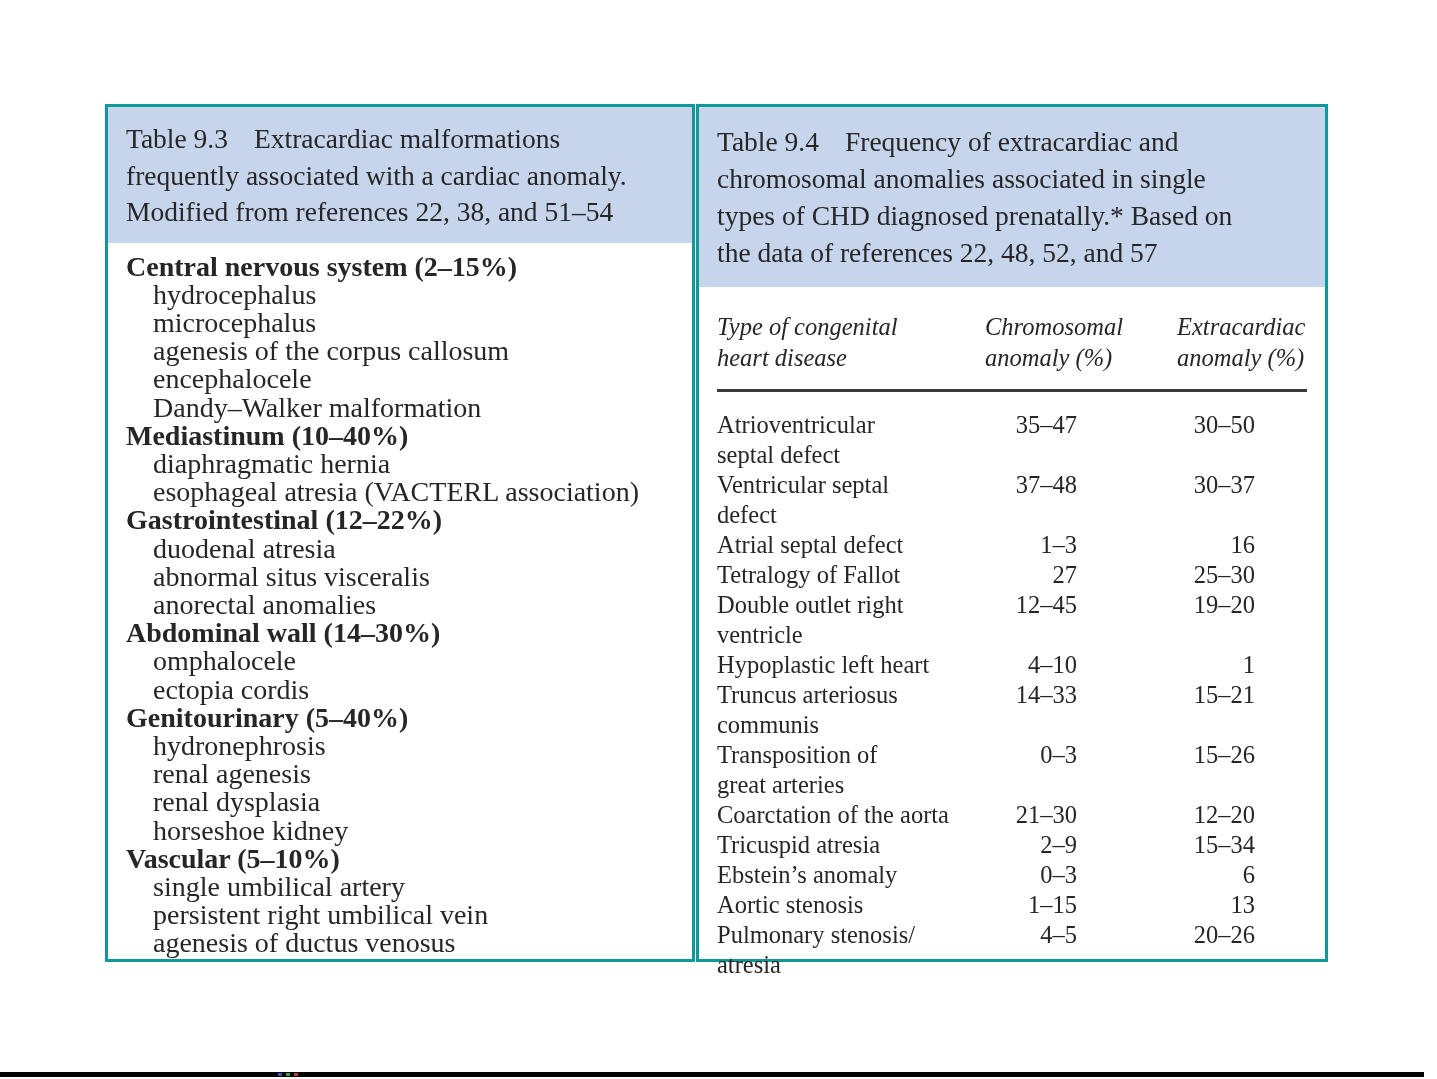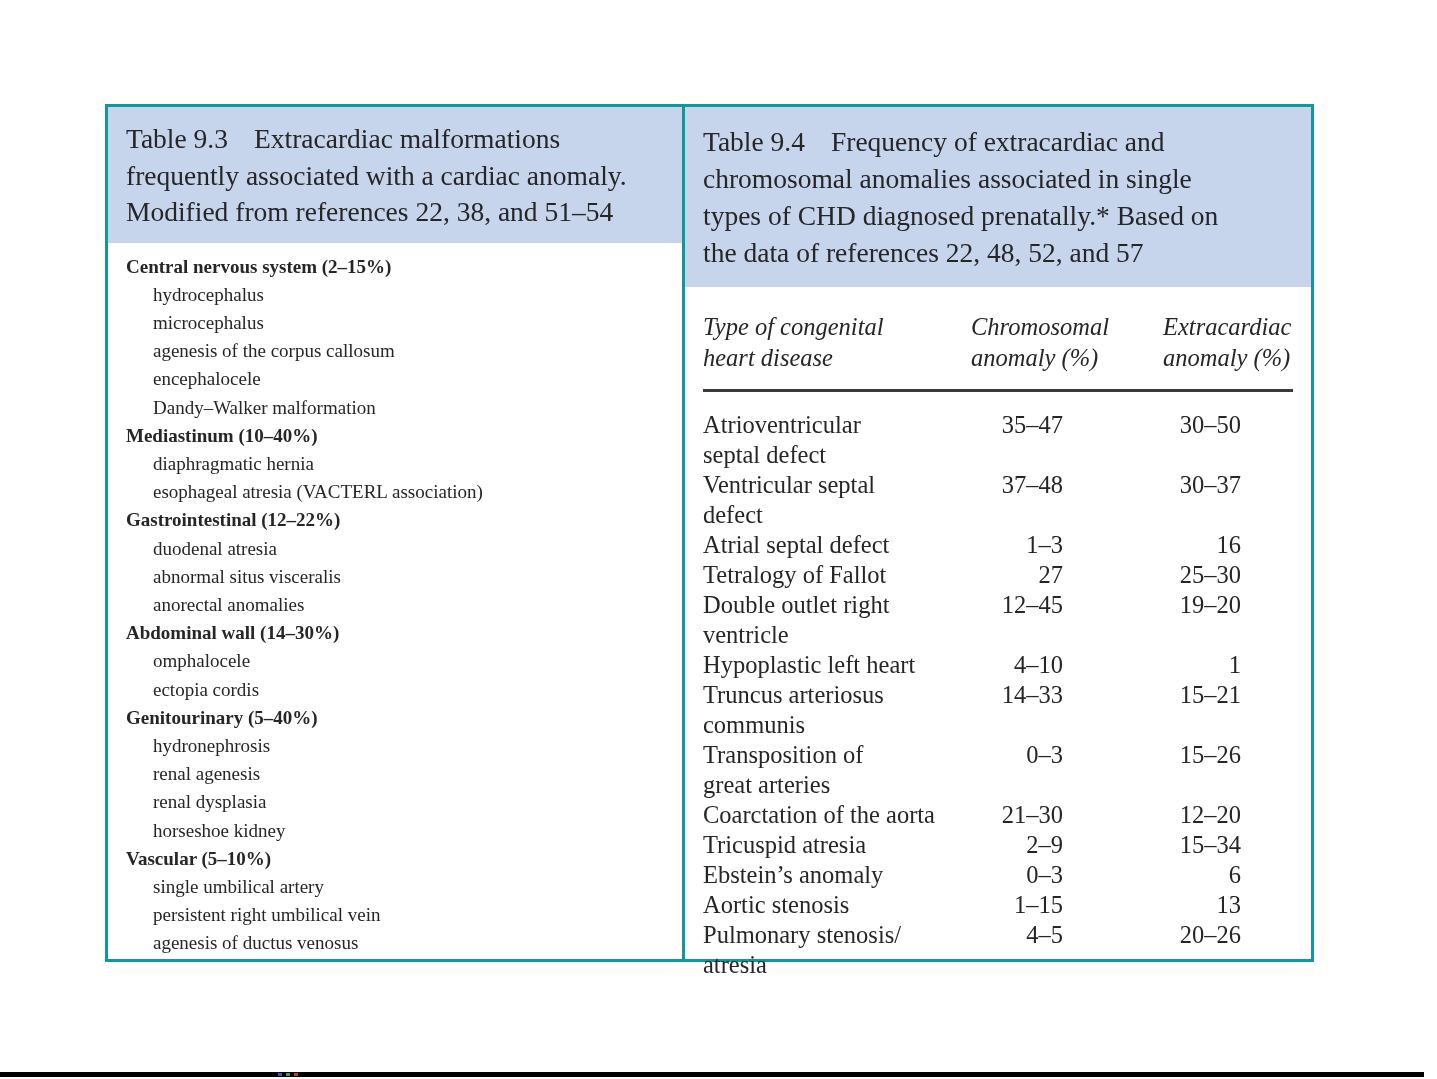--- a/index.html
+++ b/index.html
@@ -5,30 +5,30 @@
   html,body{margin:0;padding:0;background:#ffffff;}
   .stage{
     position:relative;width:1437px;height:1079px;background:#ffffff;overflow:hidden;
     font-family:"Liberation Serif","DejaVu Serif",serif;color:#262626;
   }
   .card{
     position:absolute;top:104px;box-sizing:border-box;background:#ffffff;
     border:3px solid #119898;
   }
   #card-93{left:105px;width:590px;height:858px;}
-  #card-94{left:682px;width:632px;height:858px;}
+  #card-94{left:696px;width:632px;height:858px;}
   .card-header{
     background:#c6d4ec;padding:14px 20px 12px 18px;
     font-size:27.5px;line-height:36.5px;
   }
   #card-94 .card-header{padding:16px 20px 16px 18px;line-height:37px;}
   .tbl-label{margin-right:26px;}
   .tbl-title{white-space:pre-line;}
   
-  .t93-body{padding:10px 18px 9px 18px;font-size:19px;line-height:28.2px;}
+  .t93-body{padding:10px 18px 9px 18px;font-size:28px;line-height:28.2px;}
   .t93-item{white-space:pre;}
   .t93-item.cat{font-weight:bold;}
   .t93-item.sub{padding-left:27px;}
   
   .t94-area{padding:0 18px 0 18px;font-size:24.5px;}
   .t94-headrow{
     display:grid;grid-template-columns:268px 192px auto;
     margin-top:24px;font-style:italic;line-height:31px;
   }
   .headcell{white-space:pre-line;}

